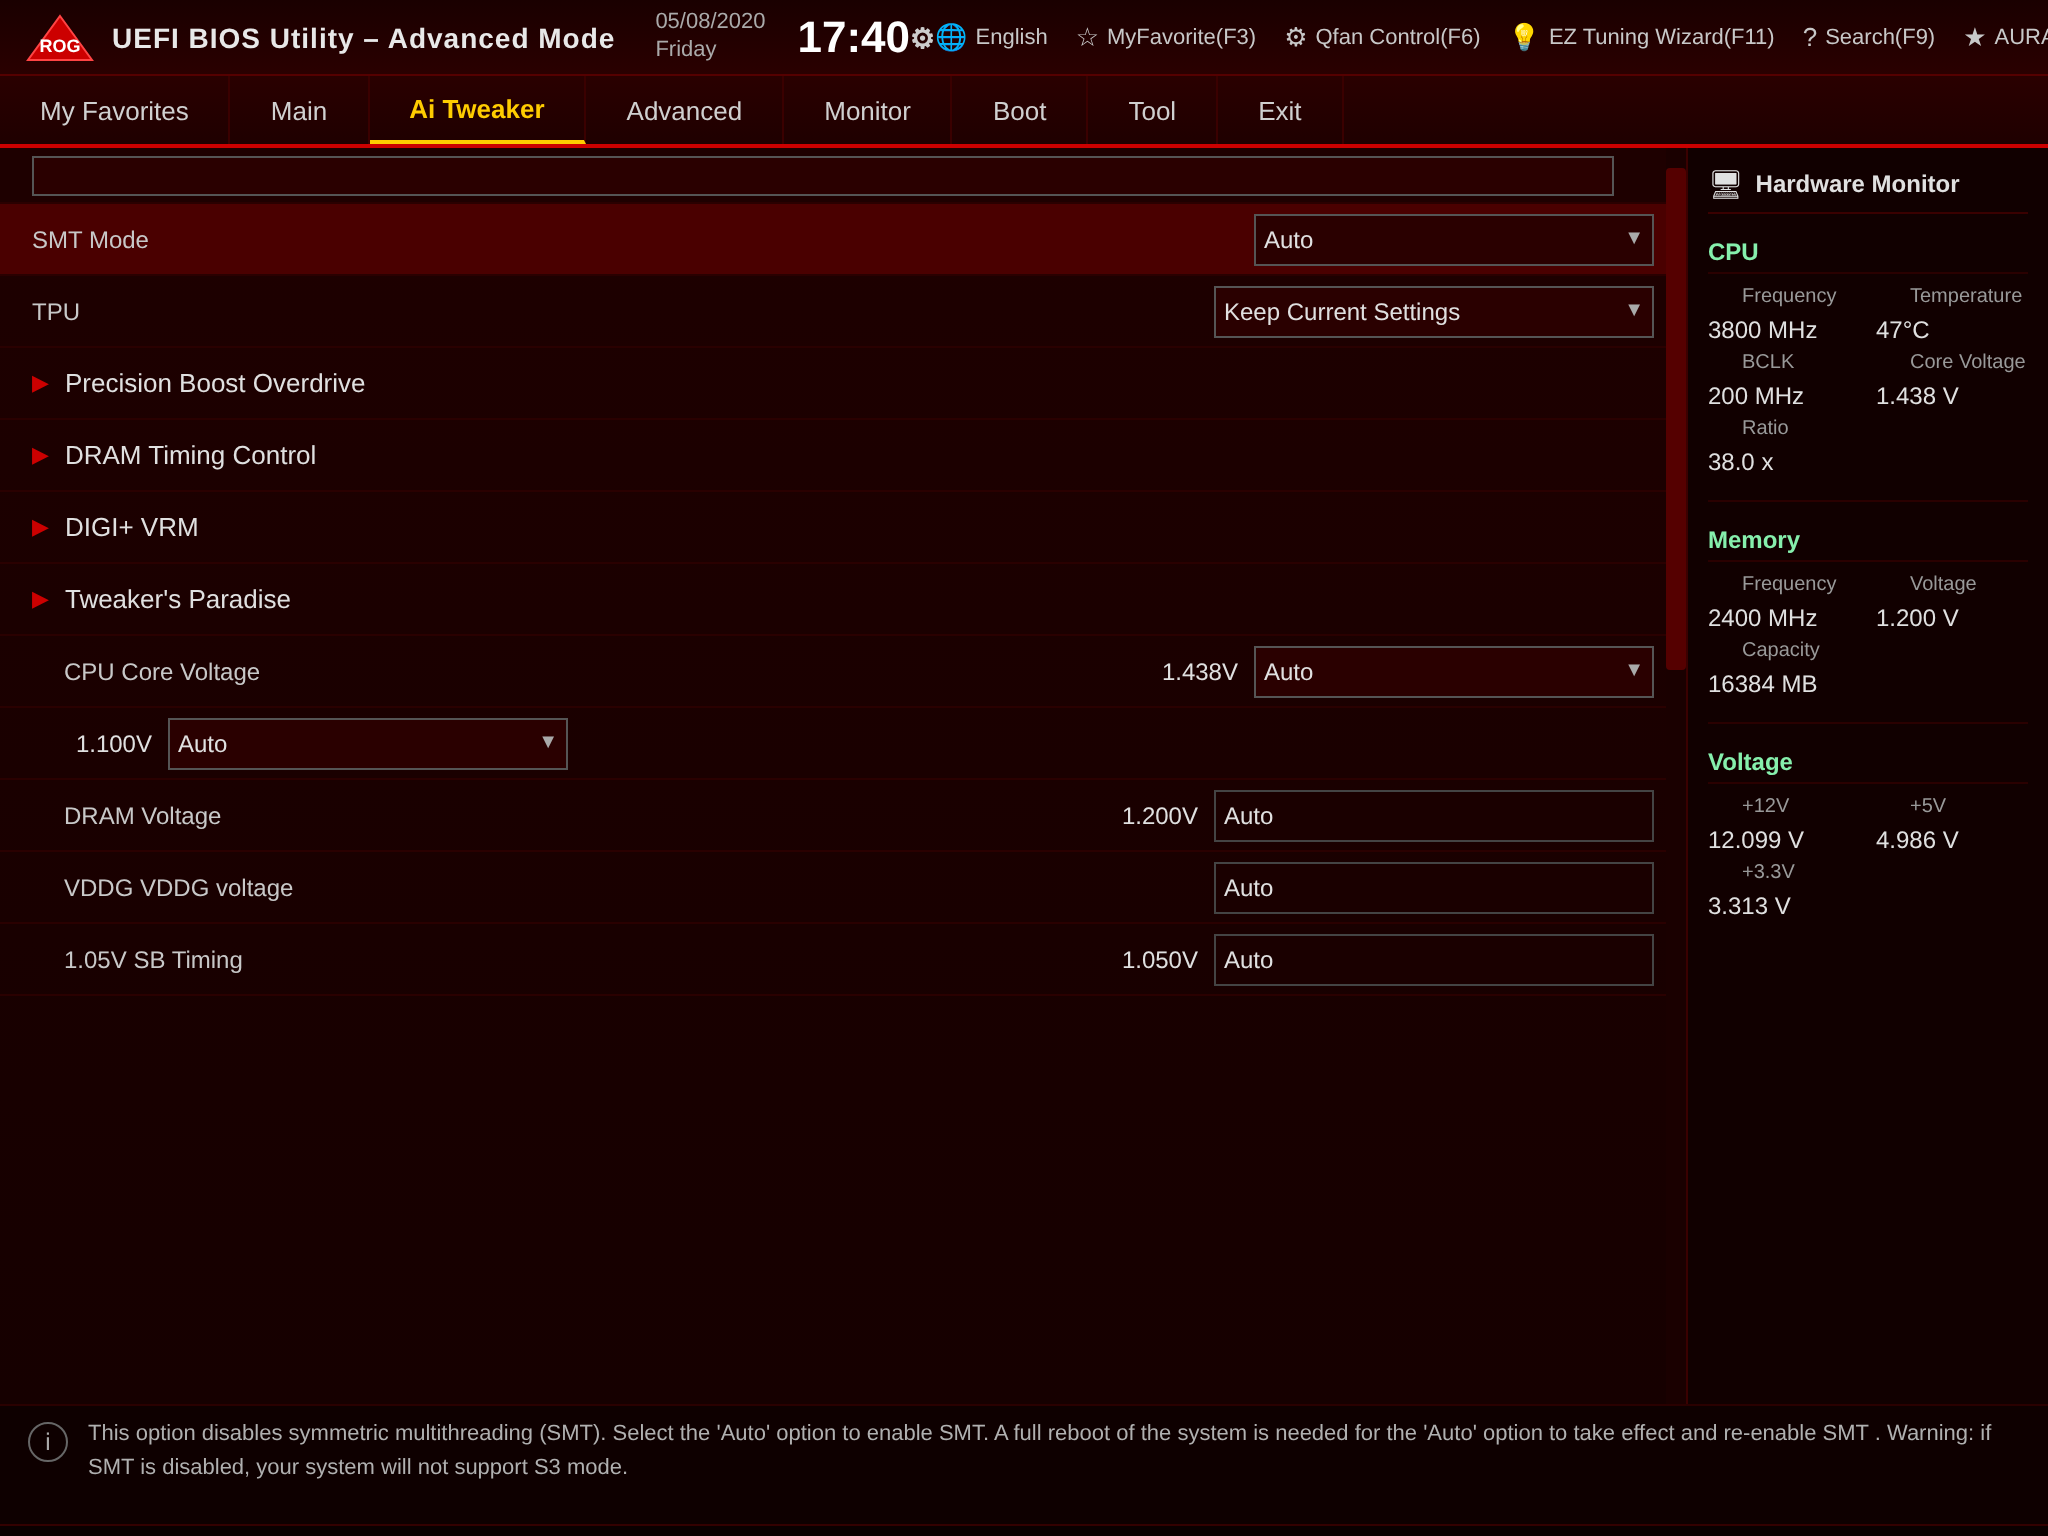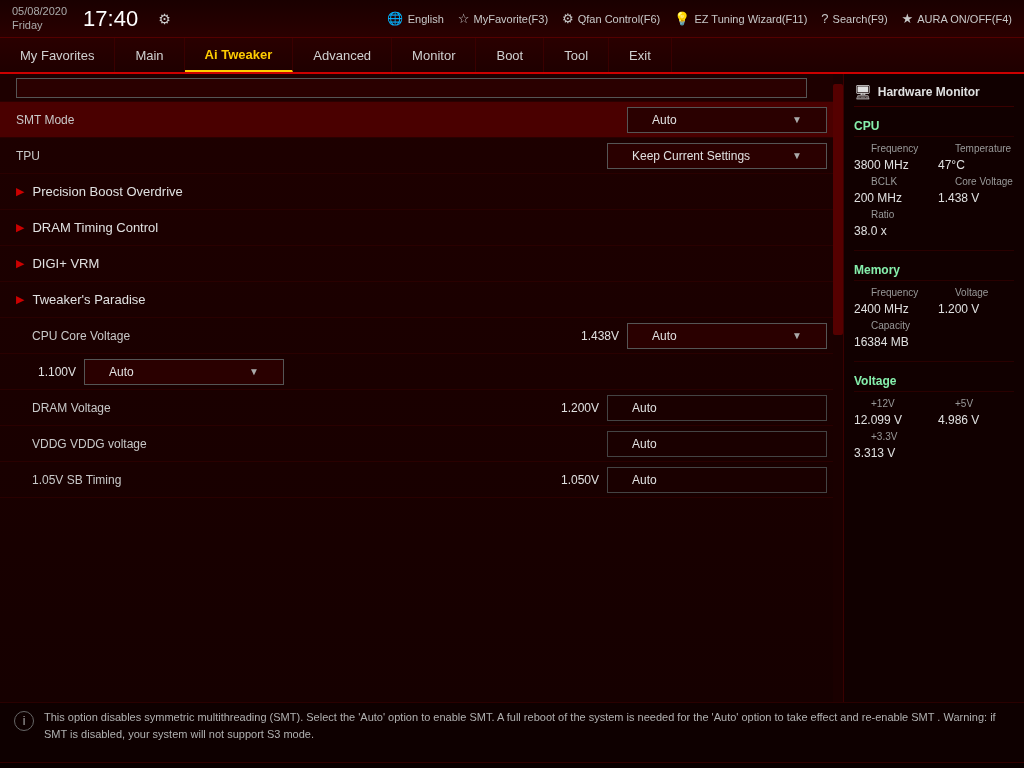--- a/index.html
+++ b/index.html
@@ -66,25 +66,25 @@
       font-size: 11px;
       color: #c0c0c0;
     }
     .datetime {
       font-size: 11px;
       color: #aaa;
       line-height: 1.2;
     }
     .big-time {
       font-size: 22px;
-      font-weight: normal;
+      font-weight: bold;
       color: #fff;
       display: flex;
       align-items: center;
-      gap: 20px;
+      gap: 0;
     }
     .gear-icon { font-size: 14px; color: #ccc; cursor: pointer; }
     .header-tools {
       display: flex;
       align-items: center;
       gap: 14px;
       margin-left: auto;
       font-size: 11px;
       color: #c8c8c8;
     }
@@ -173,21 +173,21 @@
       font-size: 12px;
       margin-right: 8px;
       min-width: 60px;
       text-align: right;
     }
     .setting-dropdown {
       background: #2a0000;
       border: 1px solid #555;
       color: #e0e0e0;
       font-size: 12px;
-      padding: 3px 24px;
+      padding: 3px 4px;
       min-width: 200px;
       height: 26px;
       cursor: pointer;
       display: flex;
       align-items: center;
       justify-content: space-between;
     }
     .setting-dropdown-arrow { color: #aaa; font-size: 10px; }
     .setting-dropdown.narrow { min-width: 220px; }
 
@@ -334,20 +334,27 @@
       align-items: center;
       padding: 0 6px;
       font-size: 11px;
       color: #999;
     }
   </style>
 </head>
 <body>
 
 <div class="header">
+  <div class="header-logo">
+    <svg class="rog-logo" viewBox="0 0 36 26" fill="none" xmlns="http://www.w3.org/2000/svg">
+      <polygon points="18,2 34,24 2,24" fill="#cc0000" stroke="#ff4444" stroke-width="1"></polygon>
+      <text x="18" y="20" text-anchor="middle" font-size="9" fill="white" font-weight="bold">ROG</text>
+    </svg>
+    <span class="header-title">UEFI BIOS Utility – Advanced Mode</span>
+  </div>
   <div class="header-info">
     <div>
       <div class="datetime">05/08/2020<br>Friday</div>
     </div>
     <div class="big-time">
       <span>17:40</span>
       <span class="gear-icon">⚙</span>
     </div>
   </div>
   <div class="header-tools">

